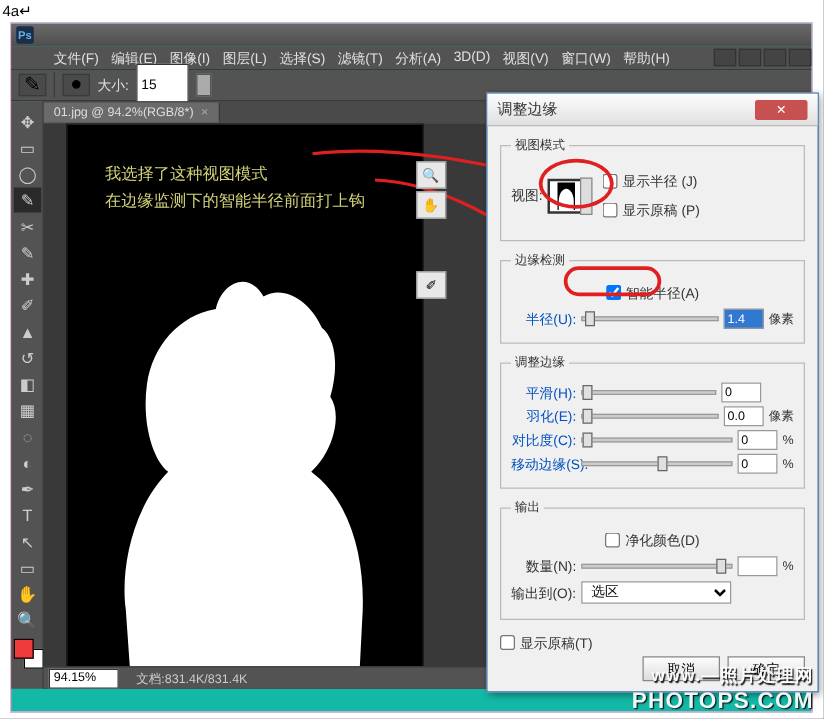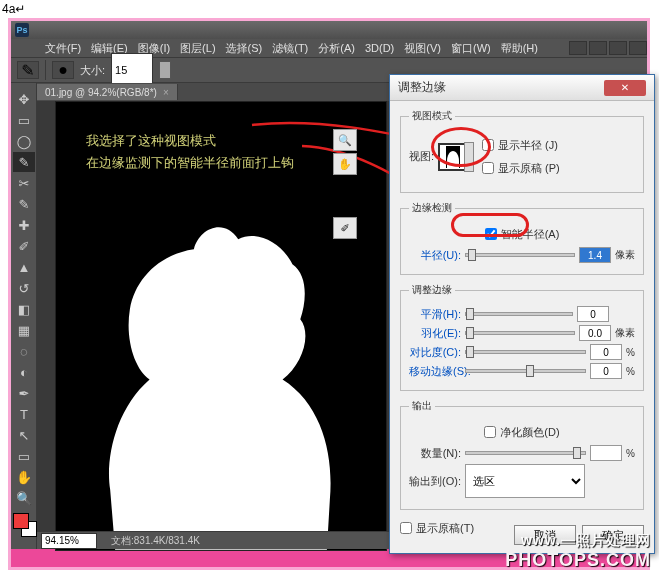--- a/index.html
+++ b/index.html
@@ -1,18 +1,18 @@
 <!DOCTYPE html>
 <html><head>
 <meta charset="utf-8">
 <style>
 * { box-sizing: border-box; margin: 0; padding: 0; font-family: "Microsoft YaHei", sans-serif; }
 body { background: #fff; width: 659px; height: 575px; position: relative; overflow: hidden; }
 .step-label { position: absolute; top: 2px; left: 2px; font-size: 12px; color: #000; }
-.ps-window { position: absolute; top: 18px; left: 8px; width: 642px; height: 552px; background: #ec4899; border: 3px solid #f9a8d4; }
+.ps-window { position: absolute; top: 18px; left: 8px; width: 642px; height: 552px; background: #14b8a6; border: 1px solid #f9a8d4; }
 .title-bar { height: 18px; background: linear-gradient(#6a6a6a,#4e4e4e); display: flex; align-items: center; padding: 0 4px; }
 .ps-icon { width: 14px; height: 14px; background: #1a2e4a; color: #5fb3e8; font-size: 9px; font-weight: bold; display: flex; align-items: center; justify-content: center; border-radius: 2px; margin-right: 6px; }
 .menu-bar { height: 18px; background: #535353; display: flex; align-items: center; padding-left: 30px; gap: 2px; }
 .menu-item { font-size: 11px; color: #e0e0e0; padding: 1px 4px; cursor: pointer; white-space: nowrap; }
 .ctrl-icons { margin-left: auto; display: flex; gap: 2px; }
 .ctrl-icon { width: 18px; height: 14px; background: #444; border: 1px solid #333; }
 .opt-bar { height: 26px; background: #535353; border-top: 1px solid #3a3a3a; border-bottom: 1px solid #3a3a3a; display: flex; align-items: center; padding: 0 6px; gap: 6px; }
 .opt-icon { width: 22px; height: 18px; background: #4a4a4a; border: 1px solid #3a3a3a; display: flex; align-items: center; justify-content: center; }
 .divider { width: 1px; height: 20px; background: #3a3a3a; }
 .size-label { font-size: 11px; color: #e0e0e0; }
@@ -22,21 +22,21 @@
 .toolbox { width: 26px; background: #535353; display: flex; flex-direction: column; padding: 6px 2px; gap: 1px; border-right: 1px solid #3a3a3a; }
 .tool { width: 22px; height: 20px; display: flex; align-items: center; justify-content: center; font-size: 13px; color: #ccc; cursor: pointer; }
 .tool.sel { background: #2a2a2a; }
 .color-sw { margin-top: 4px; position: relative; width: 24px; height: 24px; }
 .fg-color { width: 16px; height: 16px; background: #ef3b3b; border: 1px solid #000; position: absolute; top: 0; left: 0; }
 .bg-color { width: 16px; height: 16px; background: #fff; border: 1px solid #000; position: absolute; bottom: 0; right: 0; }
 .canvas-area { flex: 1; background: #393939; position: relative; }
 .doc-tab { height: 18px; background: #4a4a4a; display: flex; align-items: center; }
 .tab { height: 16px; background: #6a6a6a; padding: 0 8px; font-size: 10px; color: #ddd; display: flex; align-items: center; border-right: 1px solid #3a3a3a; }
 .tab-close { margin-left: 6px; font-size: 10px; color: #aaa; }
-.canvas-frame { position: absolute; top: 18px; left: 18px; width: 332px; height: 450px; background: #000; border: 1px solid #222; }
+.canvas-frame { position: absolute; top: 18px; left: 18px; width: 286px; height: 450px; background: #000; border: 1px solid #222; }
 .canvas-frame svg { position: absolute; bottom: 0; left: 0; width: 100%; height: 85%; }
 .annotation { position: absolute; color: #d4d47a; font-size: 13px; z-index: 5; }
 .ann1 { top: 30px; left: 30px; }
 .ann2 { top: 52px; left: 30px; }
 .arrow-svg { position: absolute; z-index: 6; pointer-events: none; }
 .status-bar { position: absolute; bottom: 0; left: 0; height: 18px; background: #535353; width: 100%; display: flex; align-items: center; font-size: 10px; color: #ccc; border-top: 1px solid #3a3a3a; }
 .zoom-field { width: 56px; height: 16px; background: #fff; color: #000; border: 1px solid #333; margin: 0 4px; padding: 0 3px; display: flex; align-items: center; }
 .doc-info { margin-left: 10px; }
 .dialog { position: absolute; top: 74px; right: 4px; width: 266px; height: 480px; background: #f0f0f0; border: 1px solid #3a6ea5; box-shadow: 2px 2px 6px rgba(0,0,0,.4); z-index: 20; font-size: 11px; }
 .dlg-title { height: 26px; background: linear-gradient(#fdfdfd,#e0e0e0); display: flex; align-items: center; padding: 0 8px; border-bottom: 1px solid #bbb; }
@@ -53,25 +53,25 @@
 .thumb-mask { width: 14px; height: 22px; background: #000; display: block; }
 .thumb-mask svg { width: 100%; height: 100%; }
 .ring { position: absolute; border: 3px solid #e02020; border-radius: 50%; pointer-events: none; z-index: 25; }
 .ring1 { width: 60px; height: 40px; }
 .ring2 { width: 78px; height: 24px; border-radius: 12px; }
 .slider-row { display: flex; align-items: center; gap: 4px; margin: 3px 0; }
 .slider-label { width: 52px; text-align: right; color: #0050c0; white-space: nowrap; }
 .slider-label.plain { color: #333; text-decoration: none; }
 .slider-track { flex: 1; height: 4px; background: #ccc; border: 1px solid #999; position: relative; }
 .slider-thumb { width: 8px; height: 12px; background: #e0e0e0; border: 1px solid #666; position: absolute; top: -5px; left: 0; }
-.num-input { width: 32px; height: 16px; background: #fff; border: 1px solid #999; font-size: 10px; text-align: center; padding: 0 2px; }
+.num-input { width: 32px; height: 16px; background: #fff; border: 1px solid #999; font-size: 10px; text-align: left; padding: 0 2px; }
 .num-input.hl { background: #3078d0; color: #fff; }
 .unit { font-size: 10px; color: #333; }
 .cb { width: 12px; height: 12px; }
-.output-select { width: 120px; height: 34px; background: #fff; border: 1px solid #999; font-size: 11px; padding: 0 3px; }
+.output-select { width: 120px; height: 18px; background: #fff; border: 1px solid #999; font-size: 11px; padding: 0 3px; }
 .dlg-buttons { position: absolute; bottom: 8px; right: 10px; display: flex; gap: 6px; }
 .dlg-btn { width: 62px; height: 20px; background: linear-gradient(#fdfdfd,#ddd); border: 1px solid #888; font-size: 11px; cursor: pointer; }
 .watermark { position: absolute; bottom: 4px; right: 8px; z-index: 30; color: #fff; font-size: 14px; font-weight: bold; text-align: right; text-shadow: 1px 1px 1px #000; letter-spacing: 1px; opacity: .92; }
 .watermark .line2 { font-size: 18px; }
 .dim { color: #999; }
 </style>
 </head>
 <body>
 
 <div class="step-label">4a↵</div>

